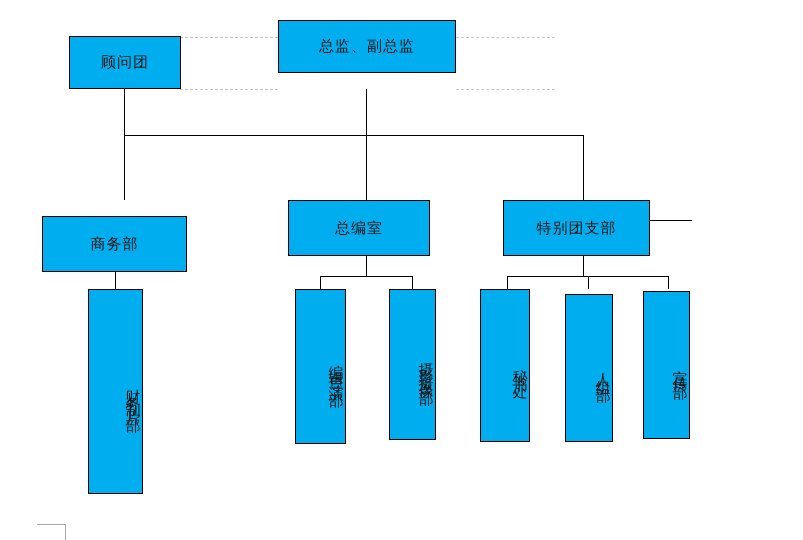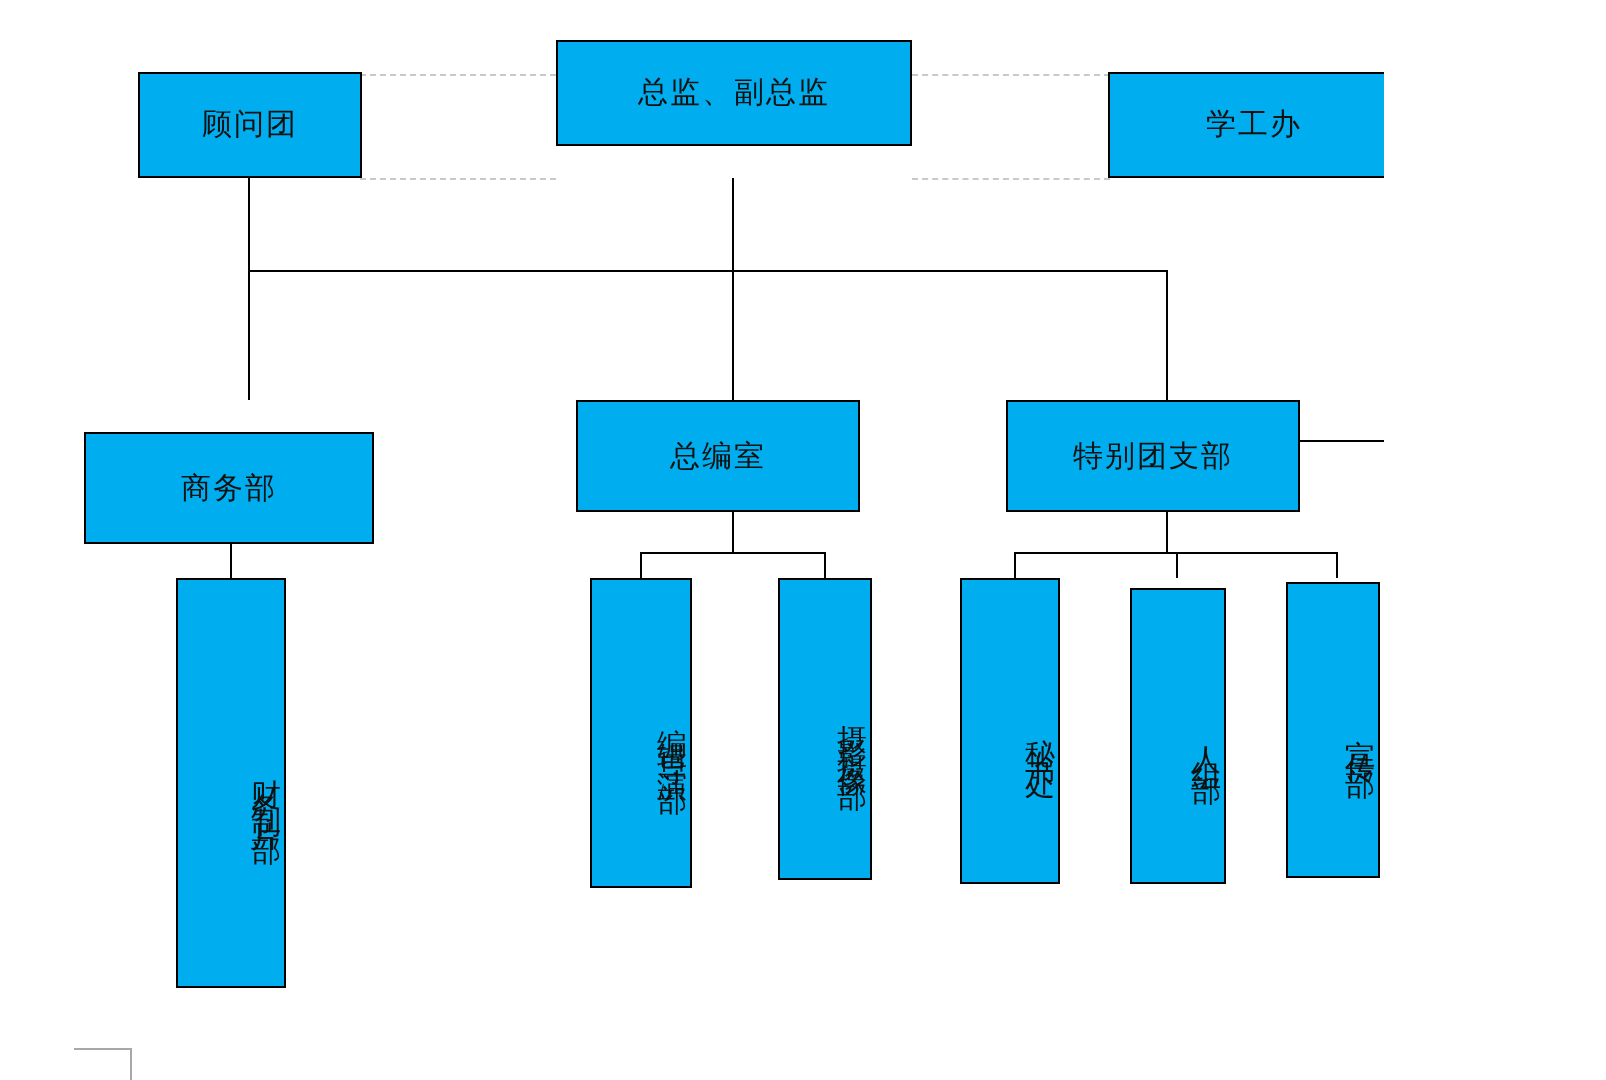--- a/index.html
+++ b/index.html
@@ -96,23 +96,20 @@
   <div class="conn v" style="left:668px; top:276px; height:13px;"></div>
 
   <div class="node" style="left:69px; top:36px; width:112px; height:53px;">
     <span>顾问团</span>
   </div>
 
   <div class="node" style="left:278px; top:20px; width:178px; height:53px;">
     <span>总监、副总监</span>
   </div>
 
-  <div class="node" style="left:554px; top:36px; width:146px; height:53px;">
-    <span>学工办</span>
-  </div>
 
   <div class="node" style="left:42px; top:200px; width:145px; height:56px;margin-top:16px;">
     <span>商务部</span>
   </div>
 
   <div class="node" style="left:288px; top:200px; width:142px; height:56px;">
     <span>总编室</span>
   </div>
 
   <div class="node" style="left:503px; top:200px; width:147px; height:56px;align-items:center;">

